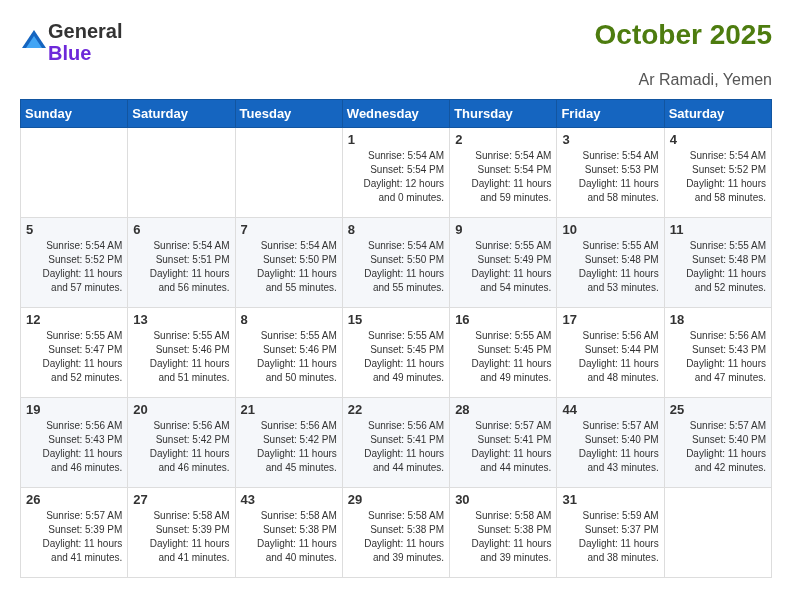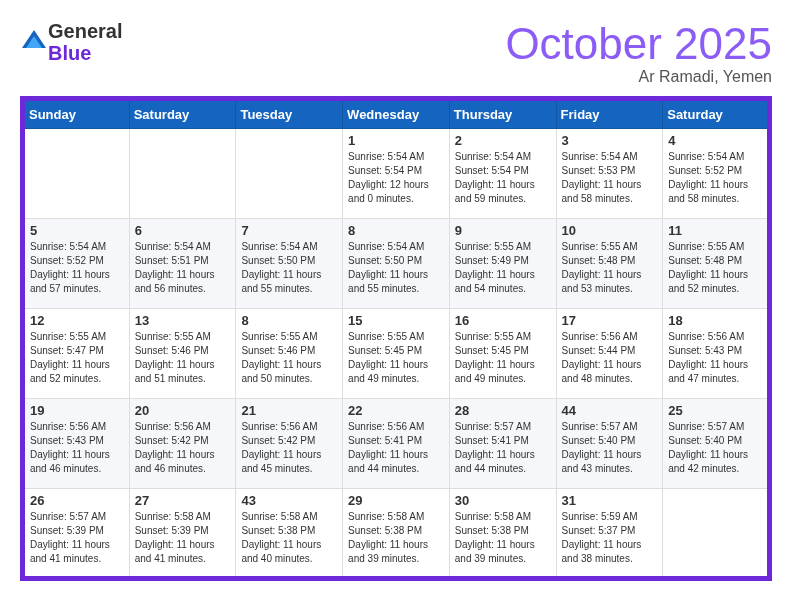--- a/index.html
+++ b/index.html
@@ -28,33 +28,34 @@
     .logo-general { color: #333; }
     .logo-blue { color: #6d28d9; }
     .logo-icon {
       width: 28px;
       height: 28px;
     }
     .title-block {
       text-align: right;
     }
     .month-title {
-      font-size: 44px;
-      font-weight: normal;
-      color: #8b5cf6;
+      font-size: 28px;
+      font-weight: bold;
+      color: #4d7c0f;
       line-height: 1.1;
     }
     .location {
       font-size: 16px;
       color: #555;
+      margin-top: 20px;
     }
     .calendar {
       width: 100%;
       border-collapse: collapse;
-      border: 5px solid #6d28d9;
+      border: 1px solid #6d28d9;
     }
     .calendar th {
       background: #1565c0;
       color: #fff;
       font-size: 13px;
       font-weight: bold;
       padding: 6px 4px;
       text-align: left;
       border: 1px solid #1255a0;
     }
@@ -74,20 +75,21 @@
     .day-num {
       font-size: 13px;
       font-weight: bold;
       margin-bottom: 2px;
       display: block;
     }
     .day-info {
       font-size: 10px;
       color: #333;
       line-height: 1.4;
+      text-align: right;
     }
     .empty {
       background: #f9f9f9;
     }
   </style>
 </head>
 <body>
 
 <div class="header">
   <div class="logo">

